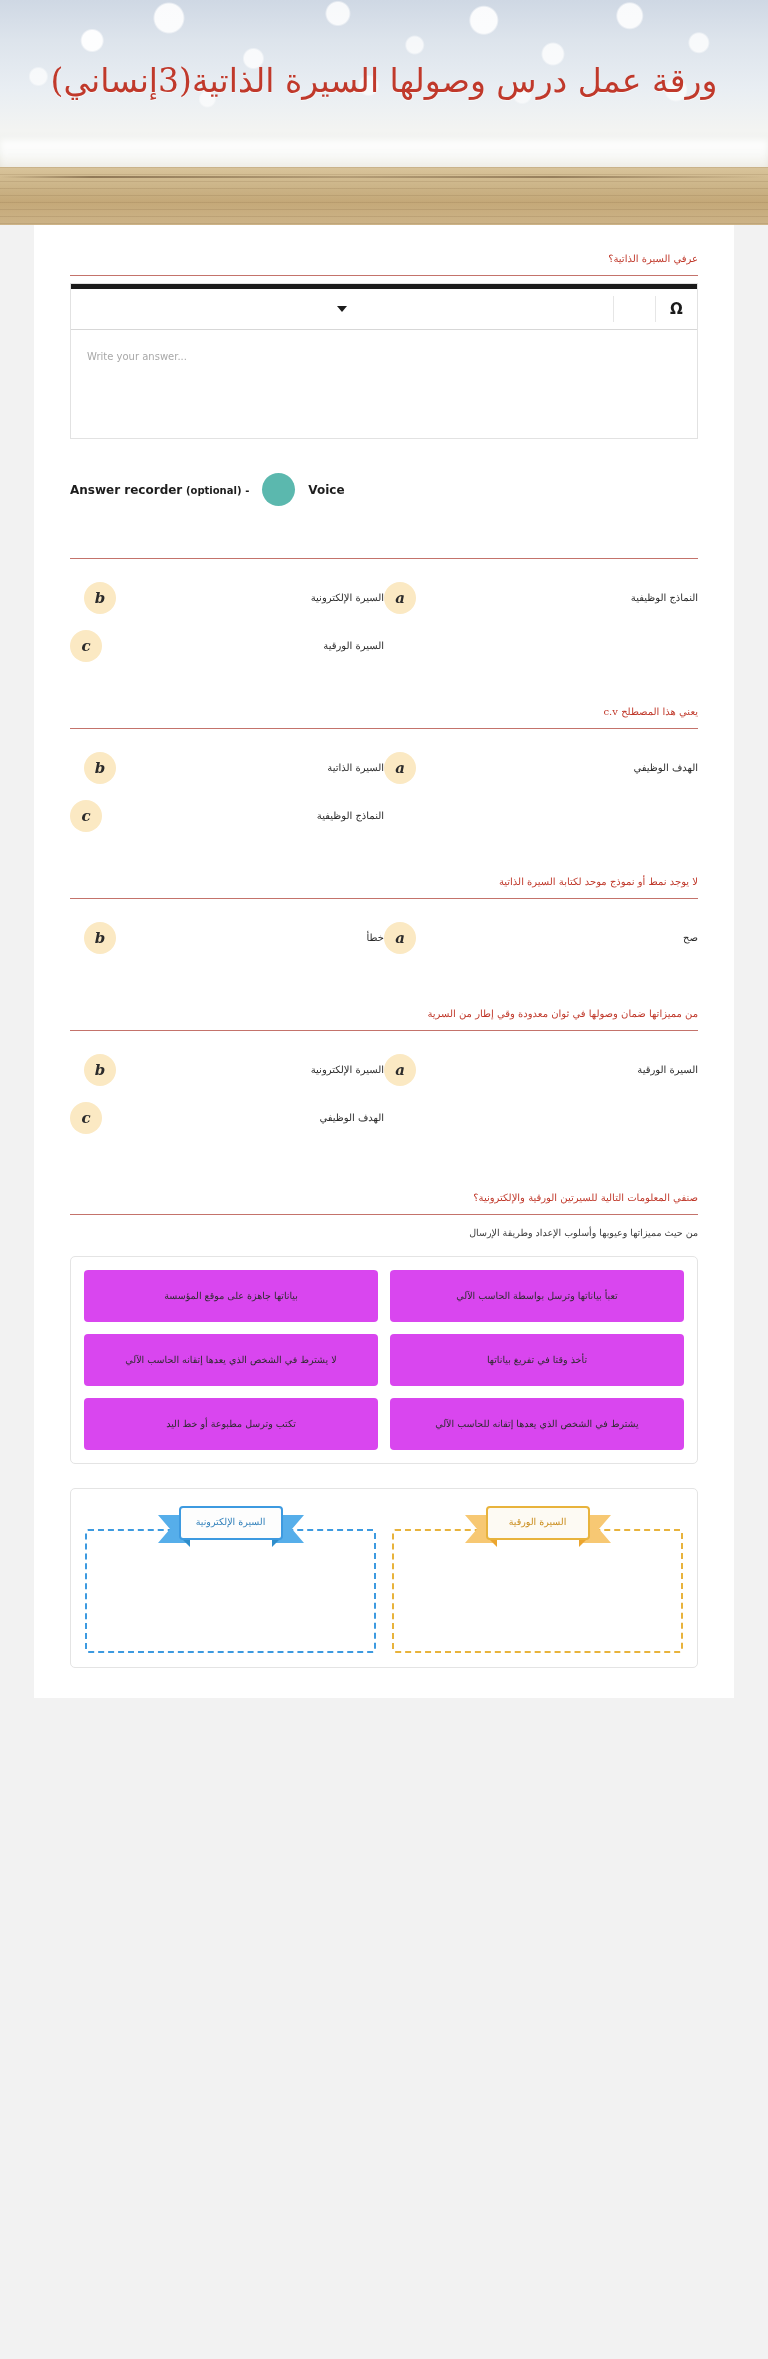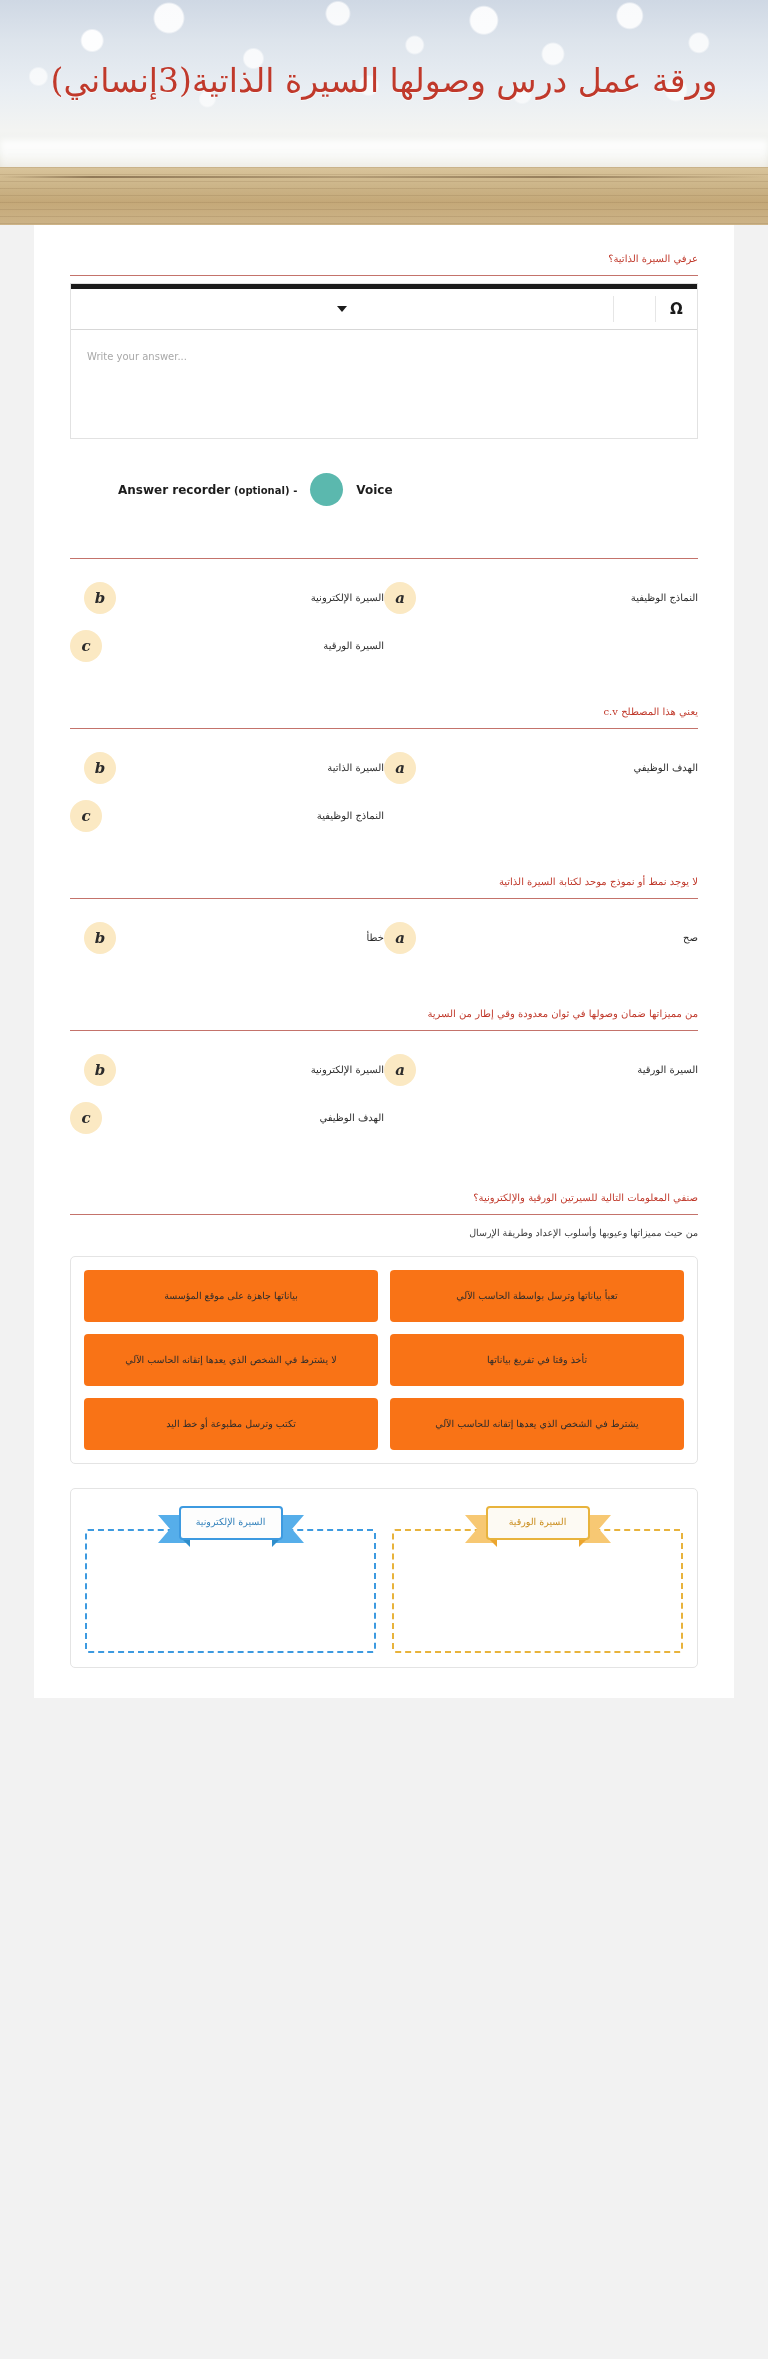--- a/index.html
+++ b/index.html
@@ -107,21 +107,21 @@
   .tb-caret {
     width:0;height:0;border-left:5px solid transparent;border-right:5px solid transparent;
     border-top:6px solid #1b1b1b;
   }
   .tb-sep { width: 1px; background: #e6e6e6; margin: 7px 0; }
   .tb-btn { width: 41px; color:#1b1b1b; font-size: 15px; font-weight: 700; }
   .editor-body { min-height: 108px; padding: 15px 16px; }
   .editor-ph { color:#a8a8a8; font-size: 10px; font-family:"DejaVu Sans","Liberation Sans",sans-serif; }
 
   
-  .recorder { display:flex; align-items:center; gap:13px; padding: 34px 0 8px 0; margin-left: 48px; }
+  .recorder { display:flex; align-items:center; gap:13px; padding: 34px 0 8px 0; }
   .rec-label { font-size: 11.5px; color:#1d1d1d; }
   .rec-label b { font-weight: 700; font-size: 12px; }
   .rec-label .opt { font-weight: 700; font-size: 10px; }
   .rec-circle { width: 33px; height: 33px; border-radius: 50%; background: #5bb8ae; }
   .rec-voice { font-size: 12px; font-weight: 700; color:#1d1d1d;text-align:center; }
 
   
   .options { display:flex; flex-wrap: wrap; padding-top: 11px; direction: ltr; }
   .opt-item {
     width: 50%; display:flex; align-items:center; gap: 11px;
@@ -144,21 +144,21 @@
   }
 
   
   .sortpanel {
     border: 1px solid #e4e4e4; border-radius: 5px;
     padding: 13px; margin-top: 12px; background:#fff;
     display:flex; flex-wrap: wrap; gap: 12px;
   }
   .sortcard {
     width: calc(50% - 6px);
-    background: #f97316;
+    background: #d946ef;
     border-radius: 4px;
     padding: 14px 24px;
     min-height: 52px;
     display:flex; align-items:center; justify-content:center;
     direction: rtl; text-align:center;
     color:#2b2b2b;
     font-family:"DejaVu Serif","Liberation Serif",serif;
     font-size: 9.5px; line-height:1.55;
   }
 

